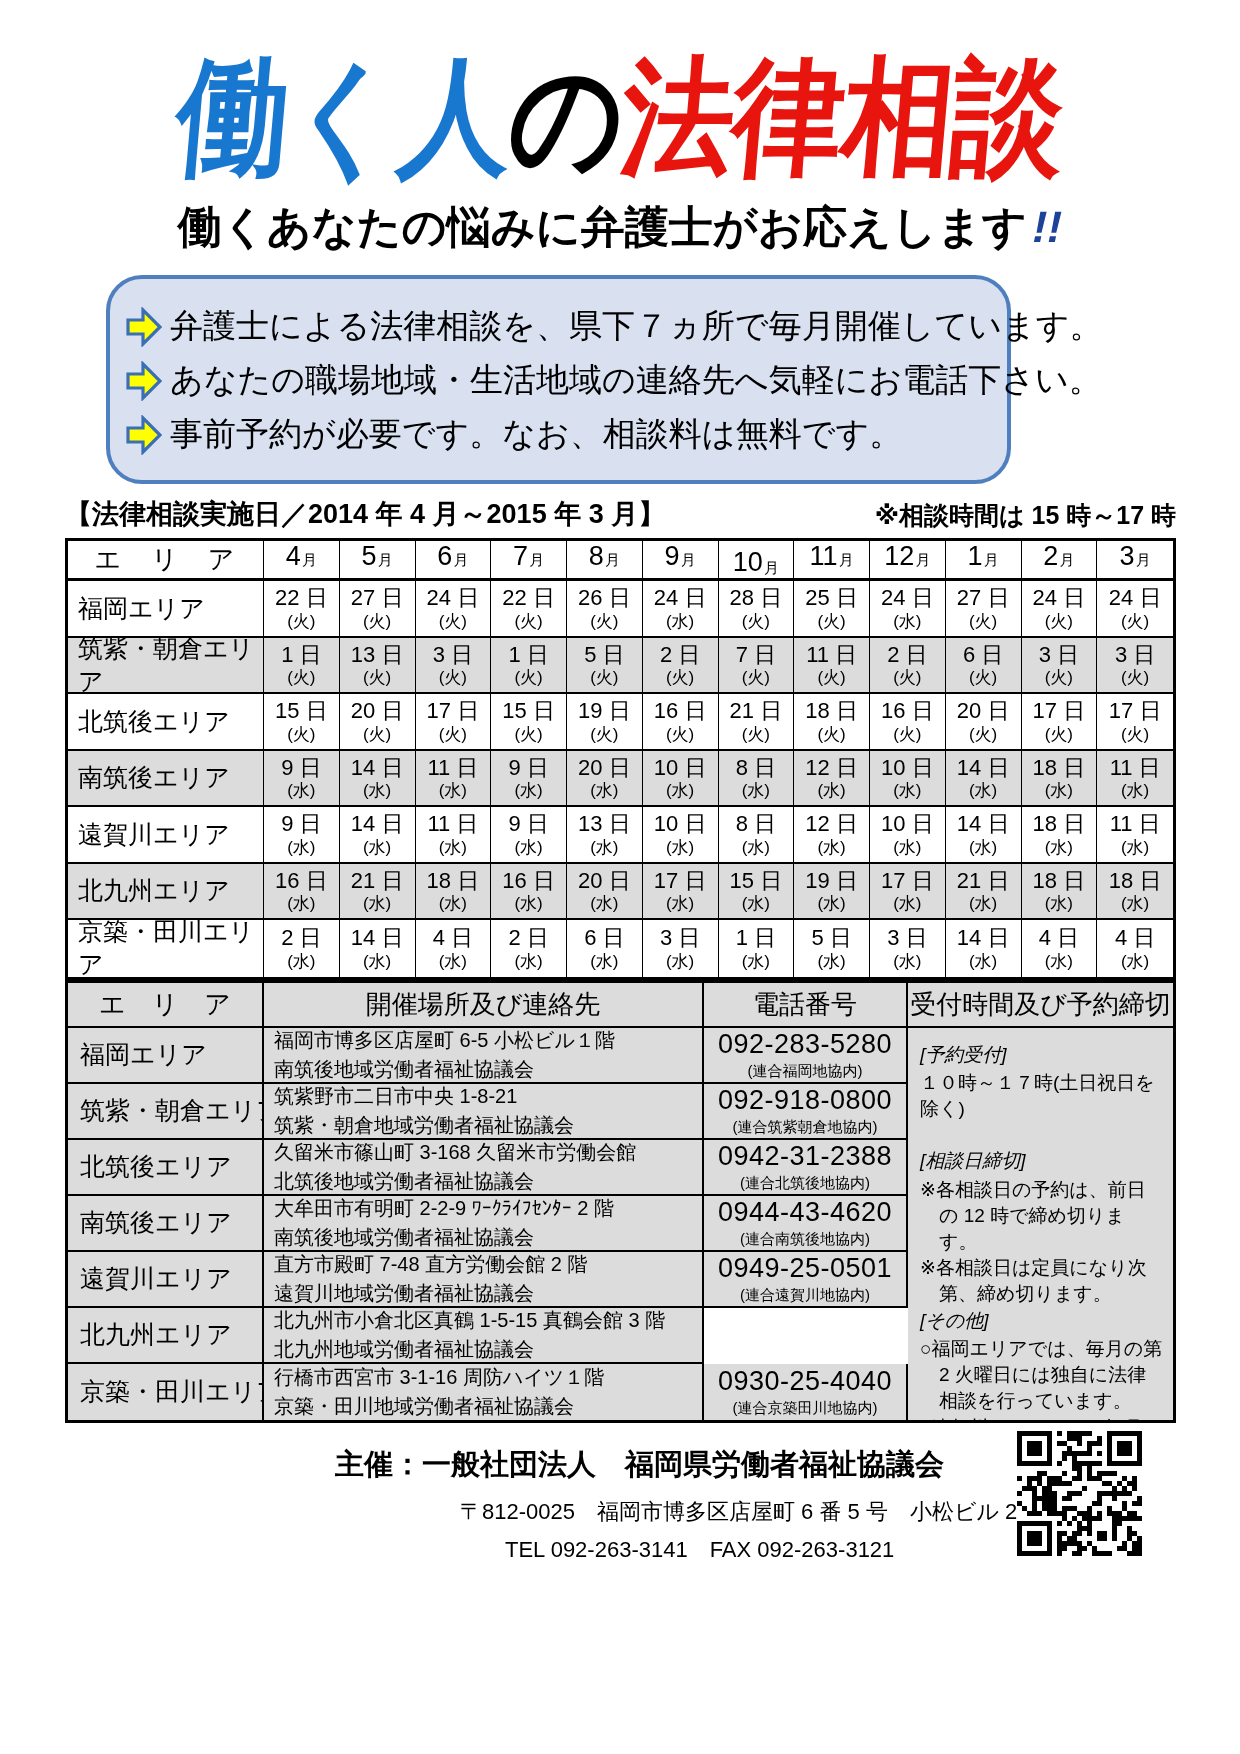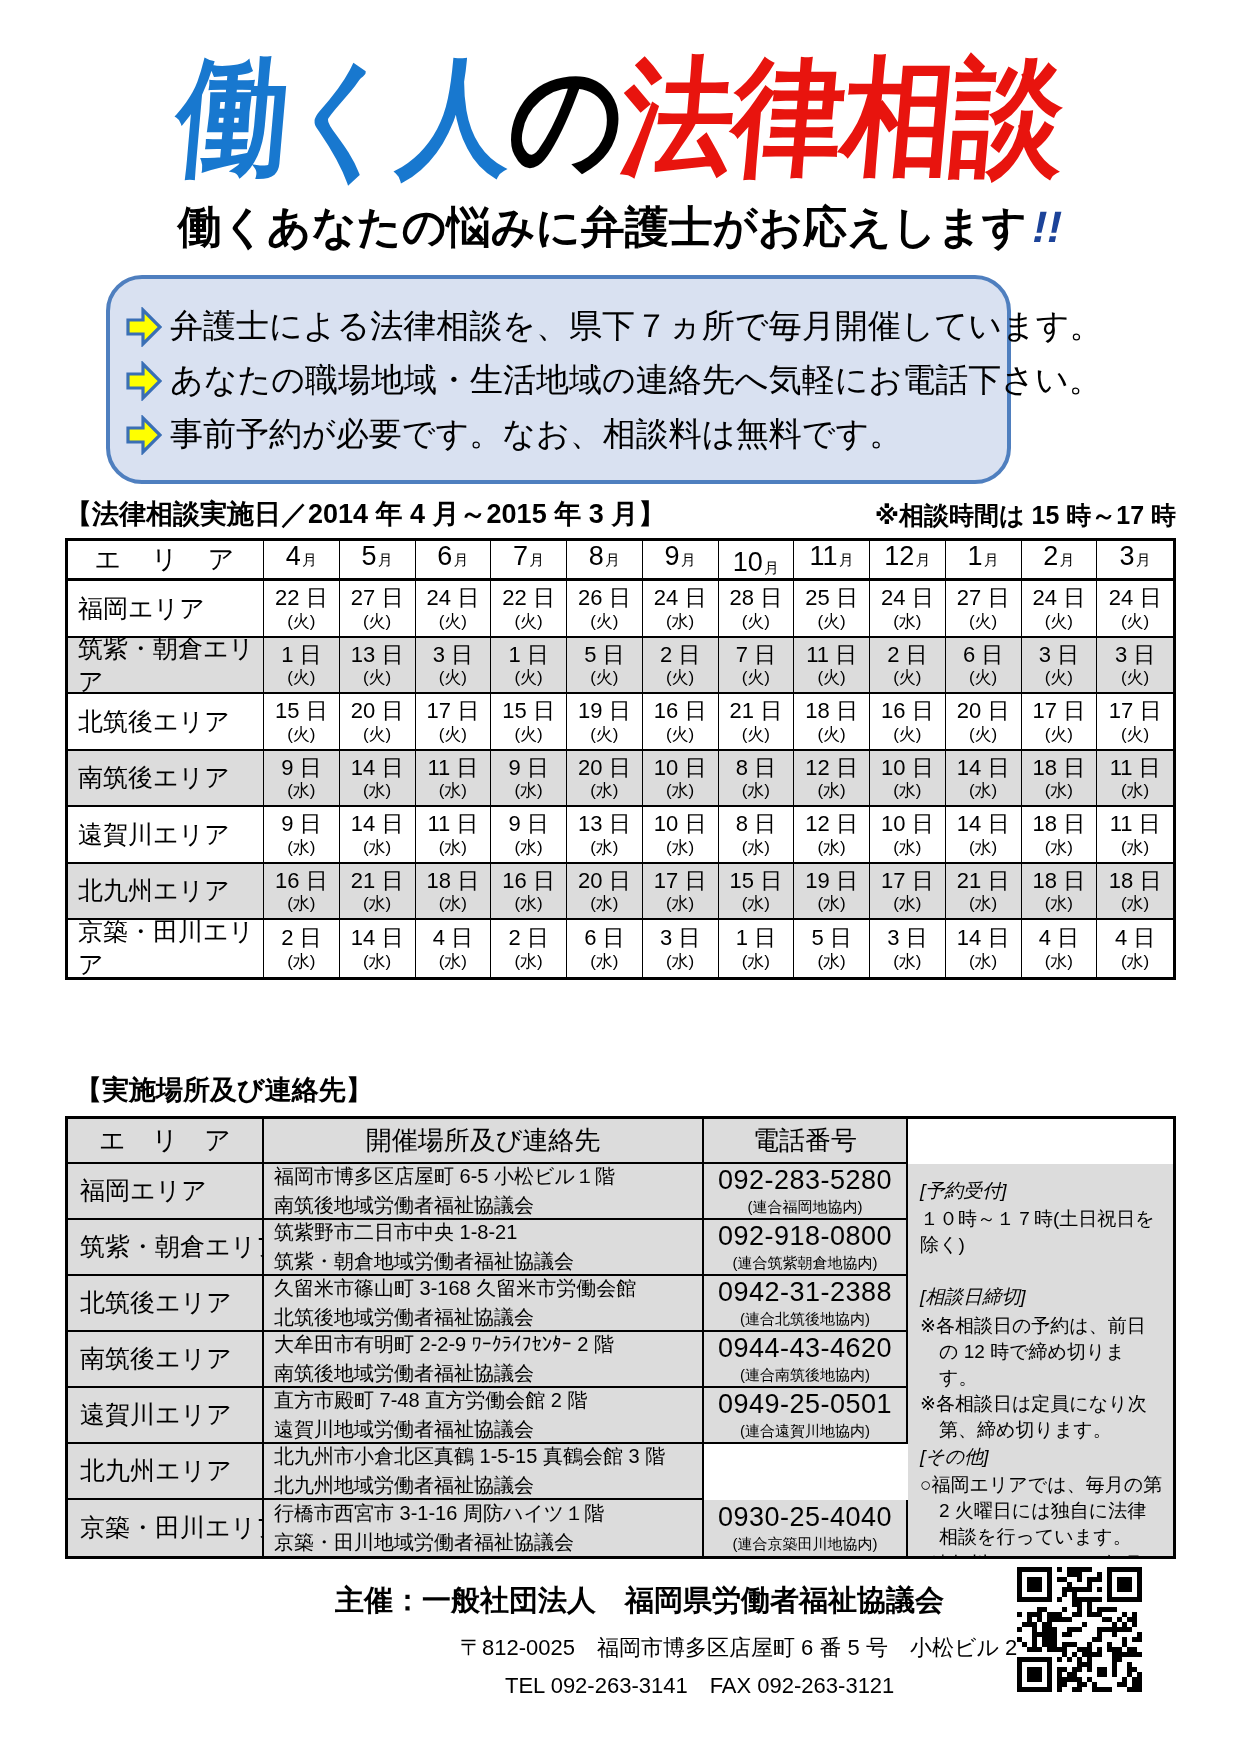--- a/index.html
+++ b/index.html
@@ -531,39 +531,37 @@
       <div class="cell  lastrow" style="grid-area: 8 / 12;">
         <div class="day">4 日</div>
         <div class="dow">(水)</div>
       </div>
       <div class="cell  lastcol lastrow" style="grid-area: 8 / 13;">
         <div class="day">4 日</div>
         <div class="dow">(水)</div>
       </div>
     </div>
 
-  <div class="sec2-head">
-    <span class="sec-heading">【実施場所及び連絡先】</span>
-  </div>
 
   <div class="t2" id="contacts-table">
     <div class="cell info-c lastcol lastrow">
       <p class="info-label">[予約受付]</p>
       <p class="info-text">１０時～１７時(土日祝日を除く)</p>
       <p class="info-label">[相談日締切]</p>
       <p class="info-item">※各相談日の予約は、前日の 12 時で締め切ります。</p>
       <p class="info-item">※各相談日は定員になり次第、締め切ります。</p>
       <div class="info-gap"></div>
       <p class="info-label">[その他]</p>
       <p class="info-item">○福岡エリアでは、毎月の第 2 火曜日には独自に法律相談を行っています。</p>
       <p class="info-item">○遠賀川エリアでは、毎月の最終金曜日には独自に法律相談を行っています。</p>
     </div>
   <div class="cell hdr" style="grid-area: 1 / 1;">エ　リ　ア</div>
       <div class="cell hdr" style="grid-area: 1 / 2;">開催場所及び連絡先</div>
       <div class="cell hdr" style="grid-area: 1 / 3;">電話番号</div>
+      <div class="cell hdr lastcol" style="grid-area: 1 / 4;">受付時間及び予約締切</div>
       <div class="cell area-c" style="grid-area: 2 / 1;">福岡エリア</div>
       <div class="cell venue-c" style="grid-area: 2 / 2;">
         <div>福岡市博多区店屋町 6-5 小松ビル１階</div>
         <div>南筑後地域労働者福祉協議会</div>
       </div>
       <div class="cell phone-c" style="grid-area: 2 / 3;">
         <div class="phone-num">092-283-5280</div>
         <div class="phone-note">(連合福岡地協内)</div>
       </div>
       <div class="cell area-c" style="grid-area: 3 / 1;">筑紫・朝倉エリア</div>

